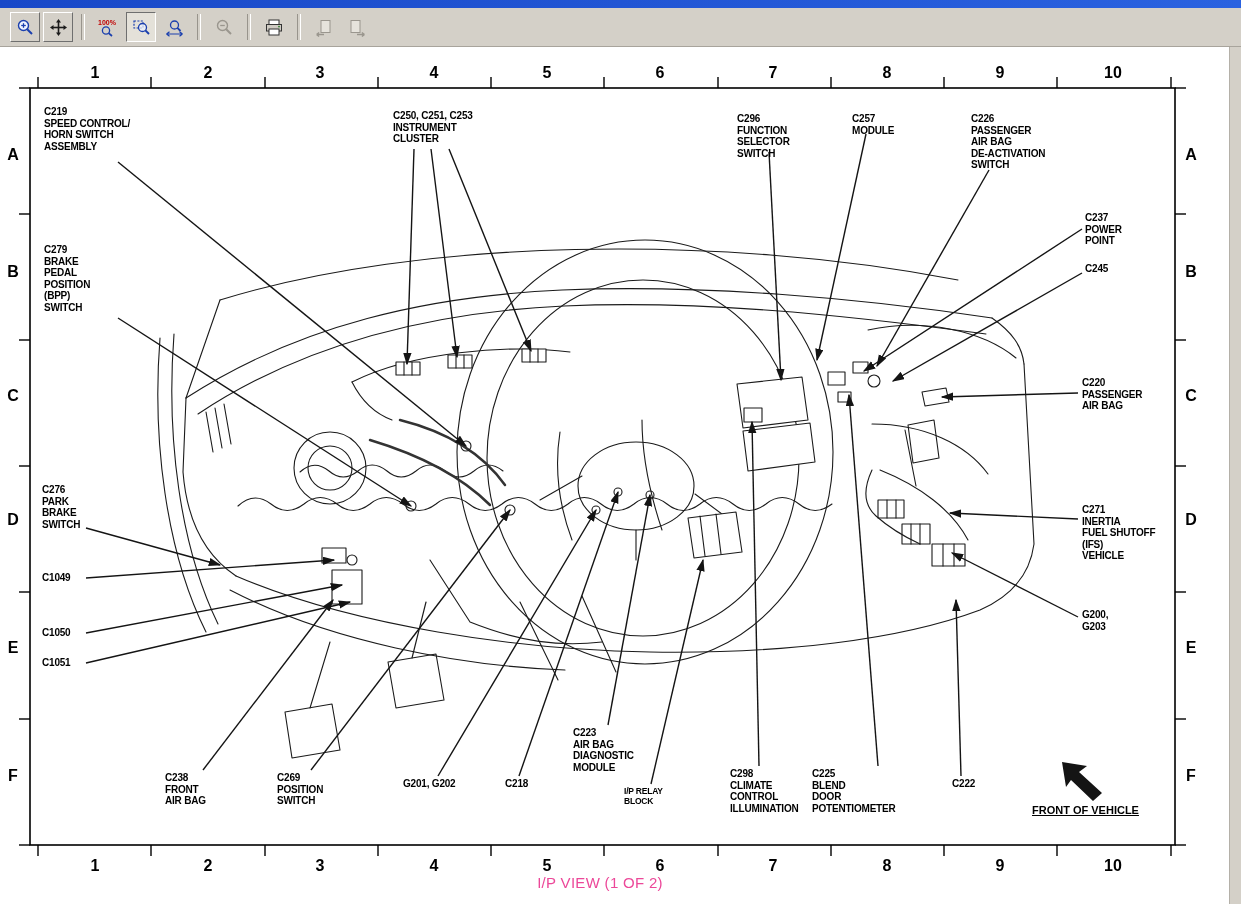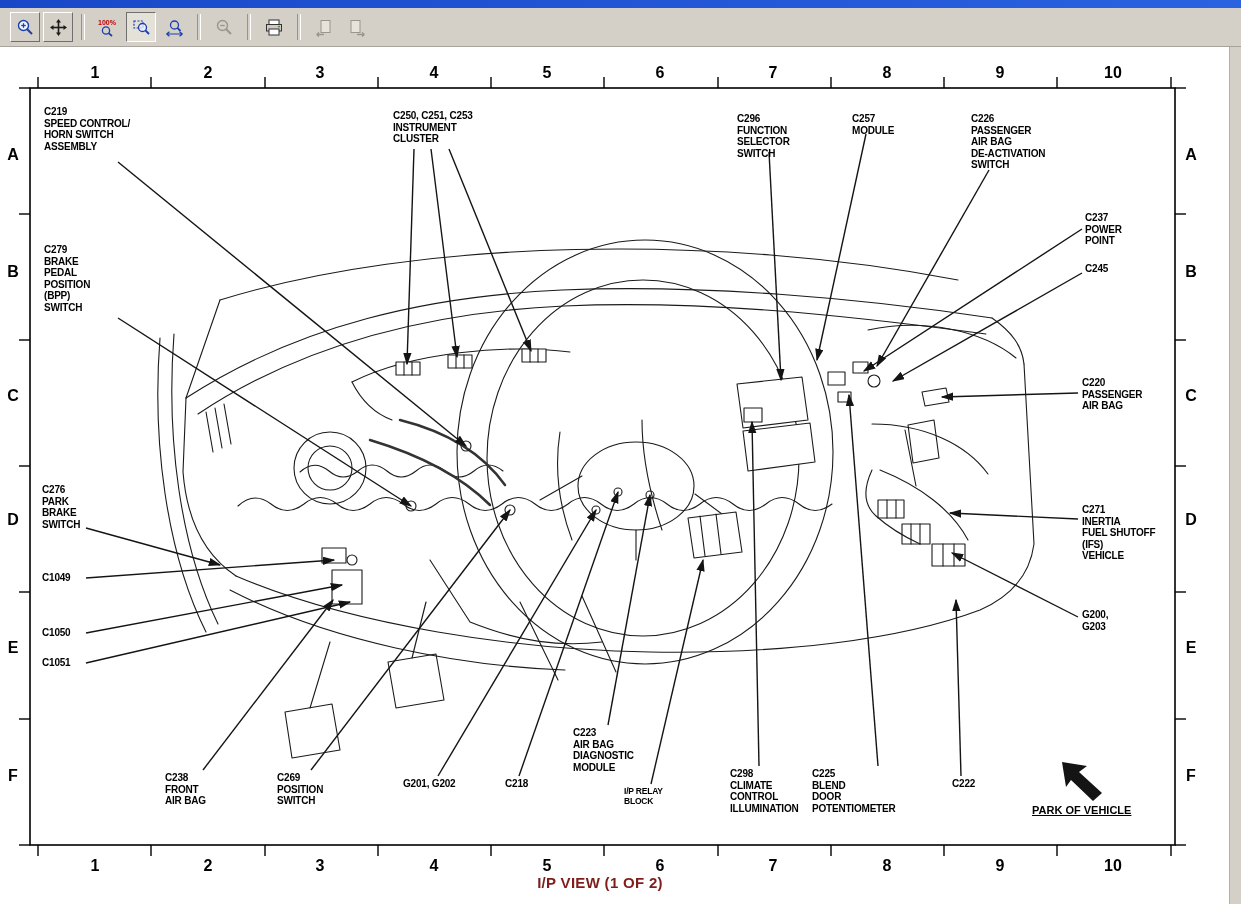--- a/index.html
+++ b/index.html
@@ -24,21 +24,21 @@
   
   .content{position:absolute;inset:0;z-index:1;background:#fff;}
   svg.art{position:absolute;top:0;left:0;}
   .gl{position:absolute;transform:translate(-50%,-50%);font-weight:bold;font-size:16px;color:#000;}
   .co{position:absolute;font-size:10px;font-weight:bold;line-height:11.5px;
       white-space:pre-line;color:#000;letter-spacing:-0.2px;}
   .co-sm{font-size:8.5px;line-height:10px;}
   .front{position:absolute;left:1032px;top:804px;font-size:11px;font-weight:bold;
          text-decoration:underline;color:#000;}
   .caption{position:absolute;left:450px;top:874px;width:300px;text-align:center;
-           font-weight:bold;font-size:15px;color:#7f1d1d;letter-spacing:0.3px;}
+           font-weight:normal;font-size:15px;color:#ec4899;letter-spacing:0.3px;}
 </style>
 </head>
 <body>
 
 <div class="app">
 
   <div class="titlebar"></div>
 
   <div class="toolbar">
     <div class="tb-btn raised">
@@ -375,16 +375,16 @@
     <div class="co" style="left:730px;top:768px">C298
 CLIMATE
 CONTROL
 ILLUMINATION</div>
     <div class="co" style="left:812px;top:768px">C225
 BLEND
 DOOR
 POTENTIOMETER</div>
     <div class="co" style="left:952px;top:778px">C222</div>
 
-    <div class="front">PARK OF VEHICLE</div>
+    <div class="front">FRONT OF VEHICLE</div>
     <div class="caption">I/P VIEW (1 OF 2)</div>
   </div>
 </div>
 
 </body></html>

